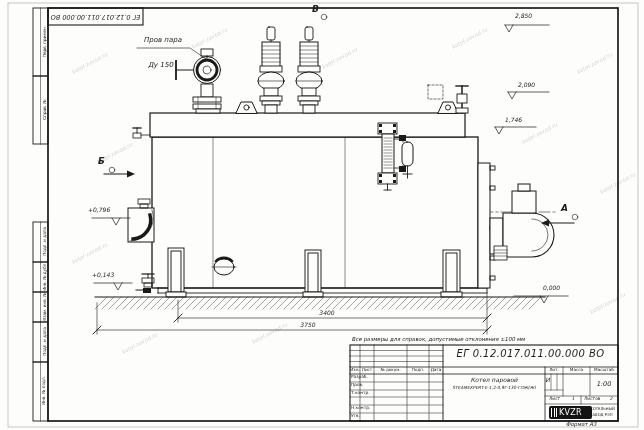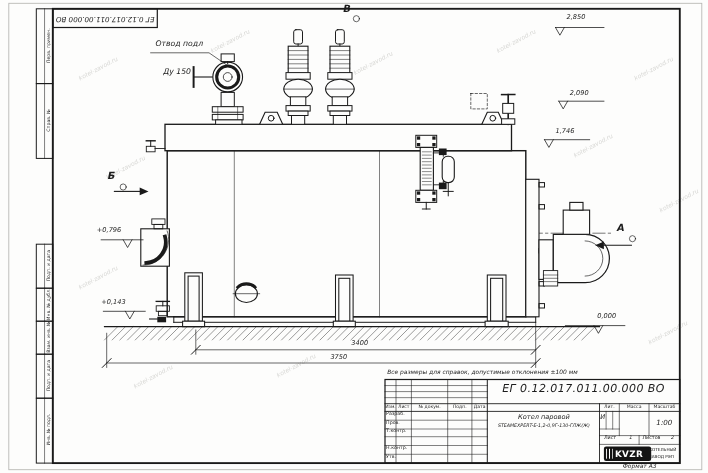--- a/index.html
+++ b/index.html
@@ -10,21 +10,21 @@
   .up{font-style:normal;}
   .vtext{position:absolute;transform:rotate(-90deg);transform-origin:center;
          font-size:4.2px;color:#222;text-align:center;white-space:nowrap;font-style:normal;}
   .rot180{transform:rotate(180deg);}
   .wm{position:absolute;color:#d7d7d4;font-size:5.5px;font-style:italic;
       transform:rotate(-28deg);white-space:nowrap;}
   svg{position:absolute;left:0;top:0;}
   .logo{position:absolute;left:549px;top:406px;width:39px;height:13px;background:#141414;
         border-radius:2px;display:flex;align-items:center;padding:0 2px;gap:2px;}
   .coil{width:6px;height:9px;background:repeating-linear-gradient(90deg,#fff 0 1px,#141414 1px 2.6px);}
-  .logo span{color:#fff;font-weight:bold;font-size:8px;letter-spacing:0.3px;font-style:normal;}
+  .logo span{color:#fff;font-weight:normal;font-size:8px;letter-spacing:0.3px;font-style:normal;}
 </style>
 </head>
 <body>
 
 <div id="page">
 
   <div class="wm" style="left:70px;top:60px">kotel-zavod.ru</div>
   <div class="wm" style="left:190px;top:35px">kotel-zavod.ru</div>
   <div class="wm" style="left:320px;top:55px">kotel-zavod.ru</div>
   <div class="wm" style="left:450px;top:35px">kotel-zavod.ru</div>
@@ -252,21 +252,21 @@
   <div class="txt c rot180" style="left:48px;top:8px;width:95px;height:17px;line-height:17px;font-size:6.5px;">ЕГ 0.12.017.011.00.000  ВО</div>
 
   <div class="vtext" style="left:10px;top:39px;width:68px;">Перв. примен.</div>
   <div class="vtext" style="left:10px;top:107px;width:68px;">Справ. №</div>
   <div class="vtext" style="left:24px;top:239px;width:40px;">Подп. и дата</div>
   <div class="vtext" style="left:29px;top:274px;width:30px;">Инв. № дубл.</div>
   <div class="vtext" style="left:29px;top:304px;width:30px;">Взам. инв. №</div>
   <div class="vtext" style="left:24px;top:339px;width:40px;">Подп. и дата</div>
   <div class="vtext" style="left:14px;top:388px;width:59px;">Инв. № подл.</div>
 
-  <div class="txt c" style="left:134px;top:37px;width:58px;font-size:7px;">Отвод подл</div>
+  <div class="txt c" style="left:134px;top:37px;width:58px;font-size:7px;">Пров пара</div>
   <div class="txt c" style="left:140px;top:62px;width:42px;font-size:7px;">Ду 150</div>
 
   <div class="txt" style="left:98px;top:157px;font-size:9px;font-weight:bold;">Б</div>
   <div class="txt" style="left:312px;top:5px;font-size:9px;font-weight:bold;">В</div>
   <div class="txt" style="left:561px;top:204px;font-size:9px;font-weight:bold;">А</div>
 
   <div class="txt" style="left:515px;top:13px;font-size:6px;">2,850</div>
   <div class="txt" style="left:518px;top:82px;font-size:6px;">2,090</div>
   <div class="txt" style="left:505px;top:117px;font-size:6px;">1,746</div>
   <div class="txt" style="left:88px;top:207px;font-size:6px;">+0,796</div>

